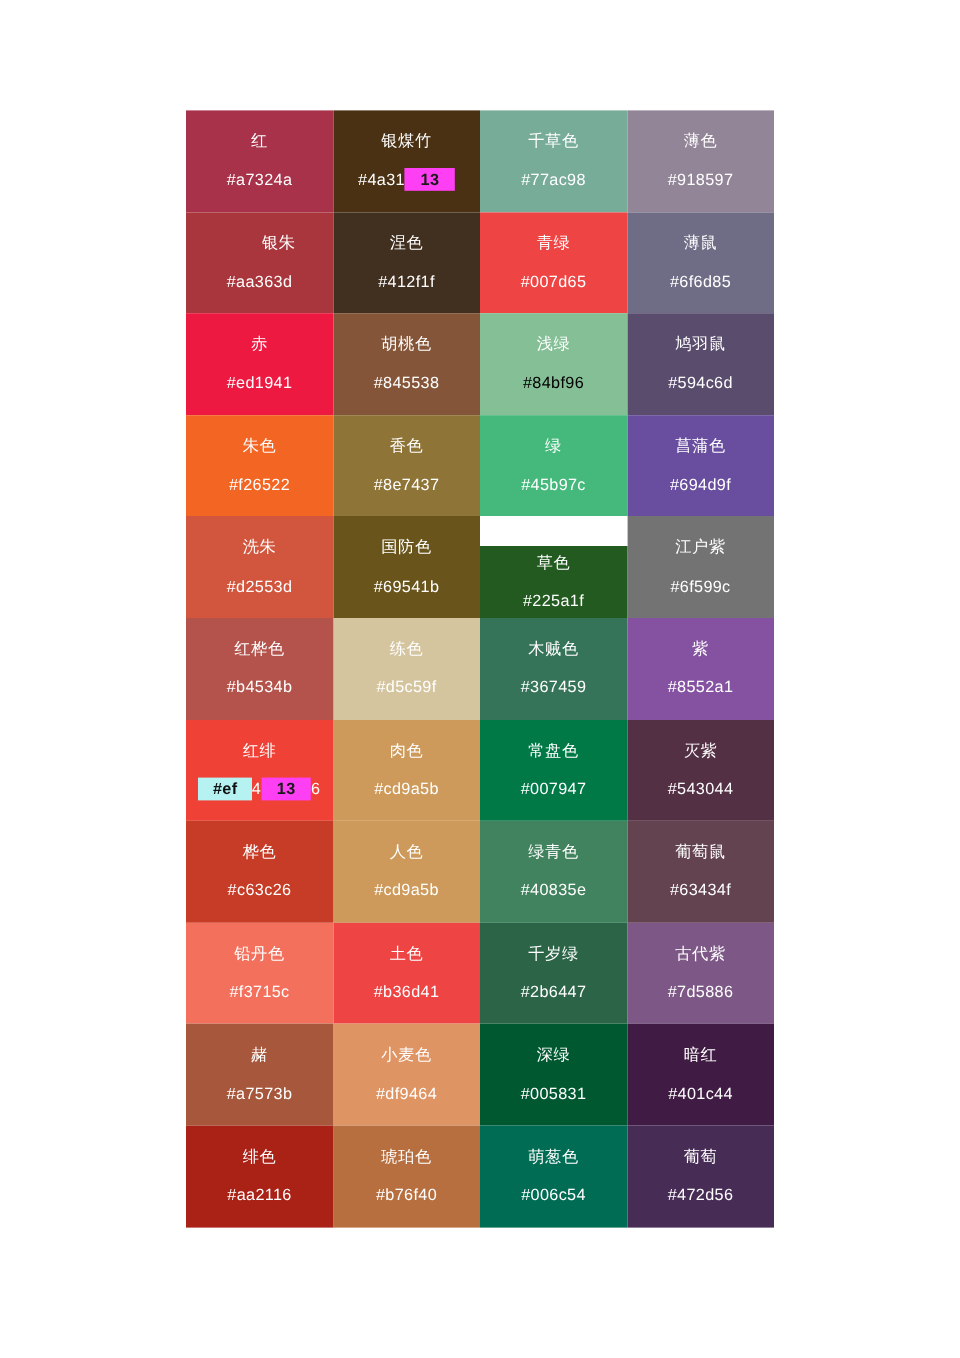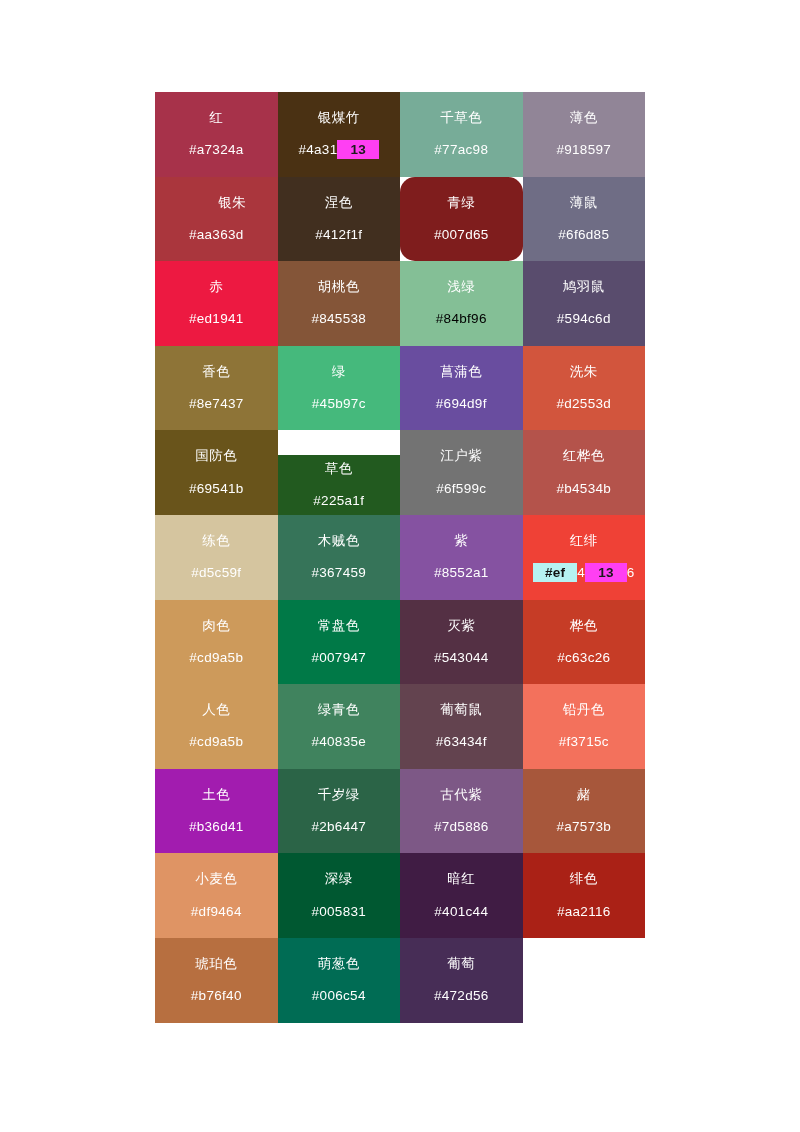--- a/index.html
+++ b/index.html
@@ -98,21 +98,21 @@
         <div class="swatch-hex" style="color: rgb(255, 255, 255);">#918597</div>
       </div>
       <div class="swatch-cell" style="background: rgb(170, 54, 61);">
         <div class="swatch-name" style="color: rgb(255, 255, 255); margin-left: 32px;">银朱</div>
         <div class="swatch-hex" style="color: rgb(255, 255, 255);">#aa363d</div>
       </div>
       <div class="swatch-cell" style="background: rgb(65, 47, 31);">
         <div class="swatch-name" style="color: rgb(255, 255, 255);">涅色</div>
         <div class="swatch-hex" style="color: rgb(255, 255, 255);">#412f1f</div>
       </div>
-      <div class="swatch-cell" style="background: #7f1d1d; border-radius: 15px;">
+      <div class="swatch-cell" style="background: #ef4444;">
         <div class="swatch-name" style="color: rgb(255, 255, 255);">青绿</div>
         <div class="swatch-hex" style="color: rgb(255, 255, 255);">#007d65</div>
       </div>
       <div class="swatch-cell" style="background: rgb(111, 109, 133);">
         <div class="swatch-name" style="color: rgb(255, 255, 255);">薄鼠</div>
         <div class="swatch-hex" style="color: rgb(255, 255, 255);">#6f6d85</div>
       </div>
       <div class="swatch-cell" style="background: rgb(237, 25, 65);">
         <div class="swatch-name" style="color: rgb(255, 255, 255);">赤</div>
         <div class="swatch-hex" style="color: rgb(255, 255, 255);">#ed1941</div>
@@ -122,20 +122,24 @@
         <div class="swatch-hex" style="color: rgb(255, 255, 255);">#845538</div>
       </div>
       <div class="swatch-cell" style="background: rgb(132, 191, 150);">
         <div class="swatch-name" style="color: rgb(255, 255, 255);">浅绿</div>
         <div class="swatch-hex" style="color: #000000;">#84bf96</div>
       </div>
       <div class="swatch-cell" style="background: rgb(89, 76, 109);">
         <div class="swatch-name" style="color: rgb(255, 255, 255);">鸠羽鼠</div>
         <div class="swatch-hex" style="color: rgb(255, 255, 255);">#594c6d</div>
       </div>
+      <div class="swatch-cell" style="background: rgb(242, 101, 34);">
+        <div class="swatch-name" style="color: rgb(255, 255, 255);">朱色</div>
+        <div class="swatch-hex" style="color: rgb(255, 255, 255);">#f26522</div>
+      </div>
       <div class="swatch-cell" style="background: rgb(142, 116, 55);">
         <div class="swatch-name" style="color: rgb(255, 255, 255);">香色</div>
         <div class="swatch-hex" style="color: rgb(255, 255, 255);">#8e7437</div>
       </div>
       <div class="swatch-cell" style="background: rgb(69, 185, 124);">
         <div class="swatch-name" style="color: rgb(255, 255, 255);">绿</div>
         <div class="swatch-hex" style="color: rgb(255, 255, 255);">#45b97c</div>
       </div>
       <div class="swatch-cell" style="background: rgb(105, 77, 159);">
         <div class="swatch-name" style="color: rgb(255, 255, 255);">菖蒲色</div>
@@ -202,21 +206,21 @@
         <div class="swatch-hex" style="color: rgb(255, 255, 255);">#40835e</div>
       </div>
       <div class="swatch-cell" style="background: rgb(99, 67, 79);">
         <div class="swatch-name" style="color: rgb(255, 255, 255);">葡萄鼠</div>
         <div class="swatch-hex" style="color: rgb(255, 255, 255);">#63434f</div>
       </div>
       <div class="swatch-cell" style="background: rgb(243, 113, 92);">
         <div class="swatch-name" style="color: rgb(255, 255, 255);">铅丹色</div>
         <div class="swatch-hex" style="color: rgb(255, 255, 255);">#f3715c</div>
       </div>
-      <div class="swatch-cell" style="background: #a21caf;">
+      <div class="swatch-cell" style="background: #ef4444;">
         <div class="swatch-name" style="color: rgb(255, 255, 255);">土色</div>
         <div class="swatch-hex" style="color: rgb(255, 255, 255);">#b36d41</div>
       </div>
       <div class="swatch-cell" style="background: rgb(43, 100, 71);">
         <div class="swatch-name" style="color: rgb(255, 255, 255);">千岁绿</div>
         <div class="swatch-hex" style="color: rgb(255, 255, 255);">#2b6447</div>
       </div>
       <div class="swatch-cell" style="background: rgb(125, 88, 134);">
         <div class="swatch-name" style="color: rgb(255, 255, 255);">古代紫</div>
         <div class="swatch-hex" style="color: rgb(255, 255, 255);">#7d5886</div>

